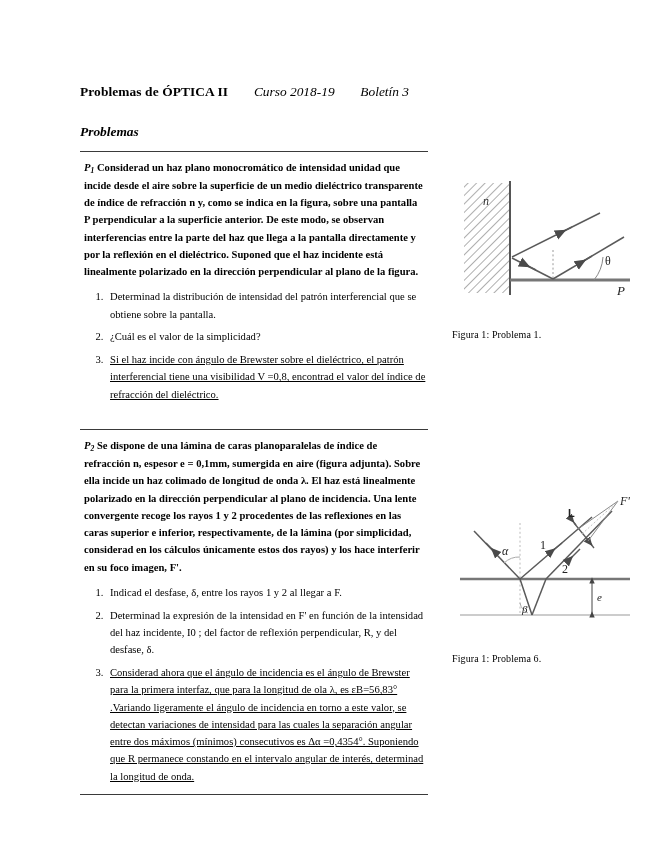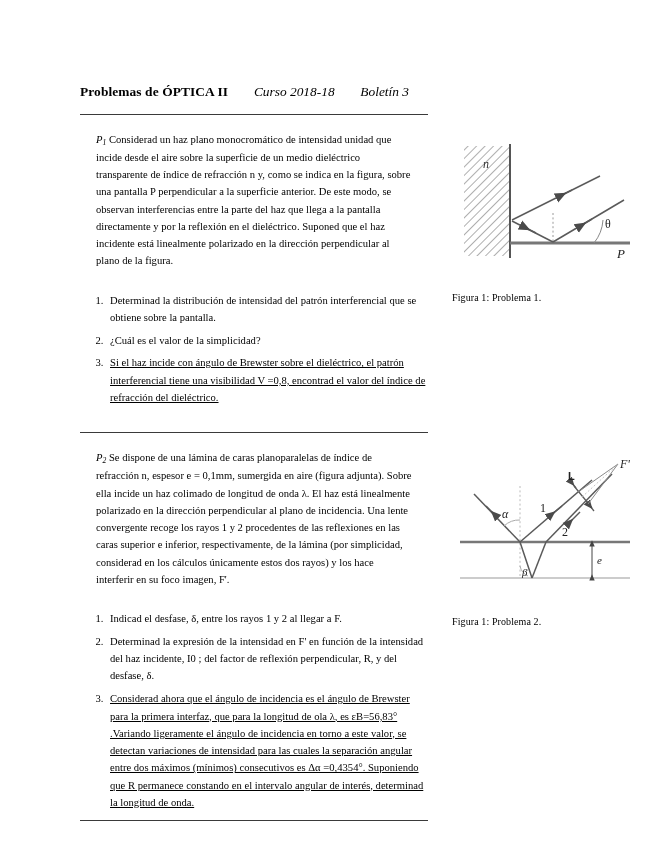--- a/index.html
+++ b/index.html
@@ -59,24 +59,25 @@
     border: 0;
     border-top: 1.6px solid #3a3a3a;
     margin: 0 0 7px 0;
     width: 348px;
   }
   hr.rule.last { margin-top: 9px; margin-bottom: 0; }
   .para {
     font-size: 10.6px;
     line-height: 1.63;
     text-align: left;
-    margin: 16px;
+    margin: 4px;
+    font-weight: bold;
   }
   ol.qlist {
-    margin: 22px 0 0 0;
+    margin: 8px 0 0 0;
     padding-left: 26px;
     font-size: 10.6px;
     line-height: 1.63;
   }
   ol.qlist li {
     margin-bottom: 5.5px;
     padding-left: 4px;
   }
   ol.qlist li:last-child { margin-bottom: 0; text-decoration: underline; }
   i.sym { font-style: italic; }
@@ -97,25 +98,26 @@
   .fig-svg { display: block; }
 </style>
 </head>
 <body>
 
 <div class="page">
 
   <div class="header-line">
     <span class="h-title">Problemas de ÓPTICA II</span>
     <span class="gap-a"></span>
-    <span class="h-course">Curso 2018-18</span>
+    <span class="h-course">Curso 2018-19</span>
     <span class="gap-b"></span>
     <span class="h-bulletin">Boletín 3</span>
   </div>
 
+  <div class="section-title">Problemas</div>
 
   <div class="body-wrap">
 
     <div class="col-text">
 
       <hr class="rule">
       <p class="para">
         <i class="sym">P</i><span class="sub">1</span>
         <span>Considerad un haz plano monocromático de intensidad unidad que incide desde el aire sobre la superficie de un medio dieléctrico transparente de índice de refracción n y, como se indica en la figura, sobre una pantalla P perpendicular a la superficie anterior. De este modo, se observan interferencias entre la parte del haz que llega a la pantalla directamente y por la reflexión en el dieléctrico. Suponed que el haz incidente está linealmente polarizado en la dirección perpendicular al plano de la figura.</span>
       </p>
@@ -220,17 +222,17 @@
         <text x="116" y="30" font-family="'Liberation Sans', sans-serif" font-size="11" font-weight="bold" fill="#222222">L</text>
 
         <line x1="126" y1="42" x2="166" y2="14" stroke="#8a8a8a" stroke-width="1"></line>
         <line x1="136" y1="54" x2="166" y2="14" stroke="#8a8a8a" stroke-width="1"></line>
         <line x1="130" y1="47" x2="166" y2="14" stroke="#b5b5b5" stroke-width="0.8" stroke-dasharray="2,2"></line>
         <text x="168" y="18" font-family="'Liberation Serif', serif" font-size="12" font-style="italic" fill="#222222">F'</text>
 
         <line x1="140" y1="93" x2="140" y2="127" stroke="#444444" stroke-width="1" marker-start="url(#arrE)" marker-end="url(#arrE)"></line>
         <text x="145" y="114" font-family="'Liberation Serif', serif" font-size="11" font-style="italic" fill="#222222">e</text>
       </svg>
-      <div class="fig-caption">Figura 1: Problema 2.</div>
+      <div class="fig-caption">Figura 1: Problema 6.</div>
     </div>
 
   </div>
 </div>
 
 </body></html>

